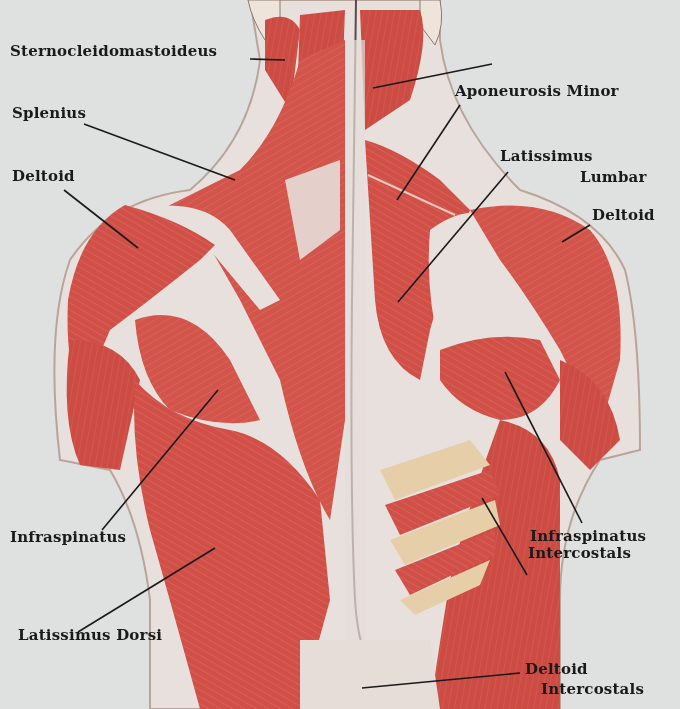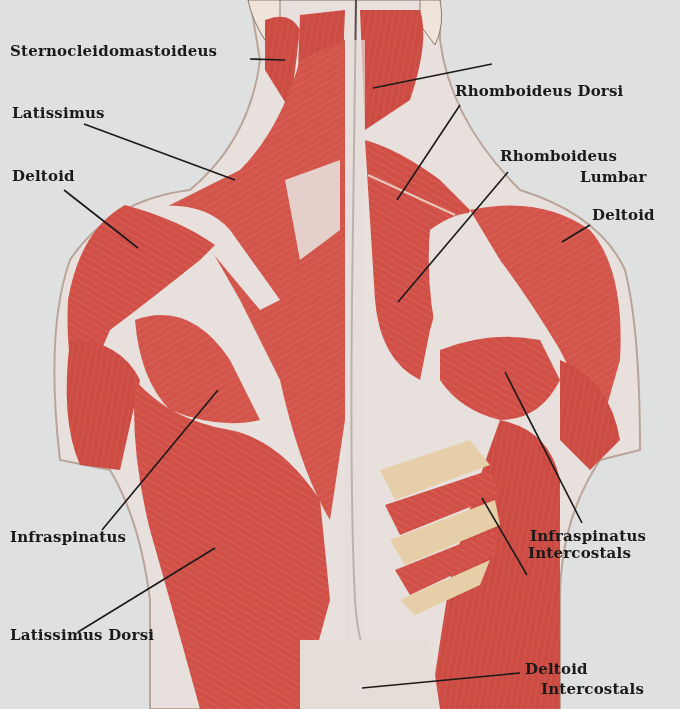--- a/index.html
+++ b/index.html
@@ -89,25 +89,25 @@
       <line x1="508" y1="172" x2="398" y2="302"></line>
       <line x1="590" y1="225" x2="562" y2="242"></line>
       <line x1="582" y1="523" x2="505" y2="372"></line>
       <line x1="527" y1="575" x2="482" y2="498"></line>
       <line x1="520" y1="673" x2="362" y2="688"></line>
     </g>
   </svg>
 
   
   <div class="label" style="left:10px;top:42px">Sternocleidomastoideus</div>
-  <div class="label" style="left:12px;top:104px">Latissimus</div>
+  <div class="label" style="left:12px;top:104px">Splenius</div>
   <div class="label" style="left:12px;top:167px">Deltoid</div>
   <div class="label" style="left:10px;top:528px">Infraspinatus</div>
-  <div class="label" style="left:10px;top:626px">Latissimus Dorsi</div>
-  <div class="label" style="left:455px;top:82px">Rhomboideus Dorsi</div>
-  <div class="label" style="left:500px;top:147px">Rhomboideus</div>
+  <div class="label" style="left:18px;top:626px">Latissimus Dorsi</div>
+  <div class="label" style="left:455px;top:82px">Aponeurosis Minor</div>
+  <div class="label" style="left:500px;top:147px">Latissimus</div>
   <div class="label" style="left:580px;top:168px">Lumbar</div>
   <div class="label" style="left:592px;top:206px">Deltoid</div>
   <div class="label" style="left:530px;top:527px">Infraspinatus</div>
   <div class="label" style="left:528px;top:544px">Intercostals</div>
   <div class="label" style="left:525px;top:660px">Deltoid</div>
   <div class="label" style="left:541px;top:680px">Intercostals</div>
 </div>
 
 </body></html>

